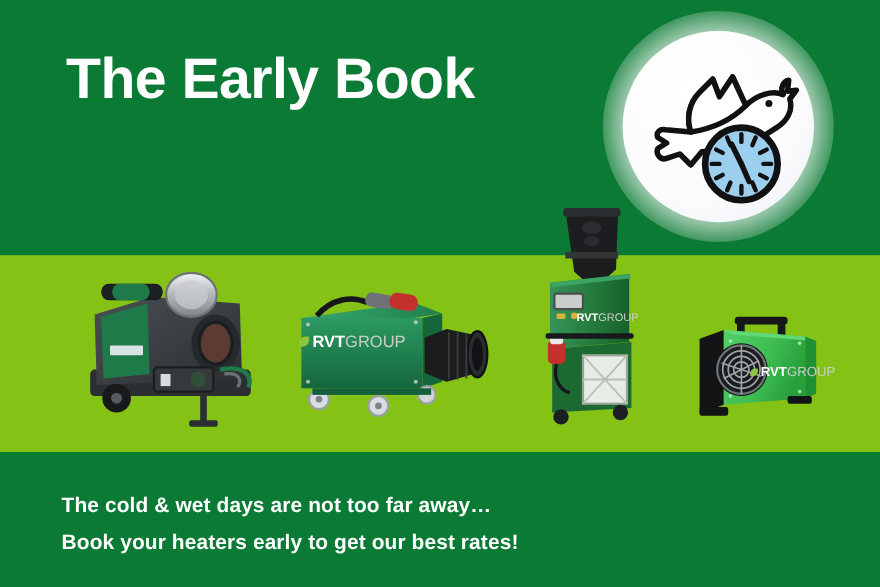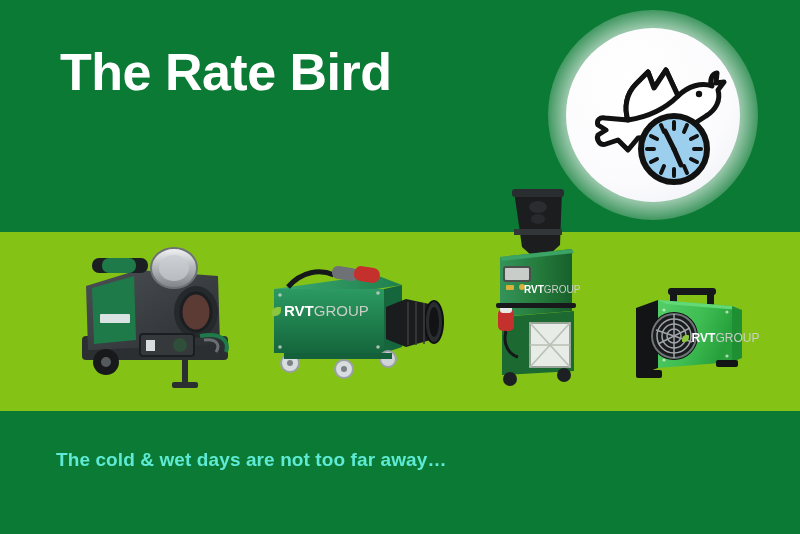--- a/index.html
+++ b/index.html
@@ -37,21 +37,21 @@
     font-weight:bold;
     line-height:68px;
     letter-spacing:-0.5px;
     white-space:nowrap;
   }
   .headline .l2{display:block;}
 
   
   .subcopy{
     position:absolute;left:56px;top:443px;
-    color:#5eead4;
+    color:#ffffff;
     font-size:19px;
     font-weight:bold;
     line-height:34px;
     letter-spacing:0.1px;
     white-space:nowrap;
   }
   .subcopy span{display:block;}
 
   
   .badge-glow{
@@ -105,21 +105,21 @@
 </head>
 <body>
 
 <div id="banner">
 
   <div class="band-top"></div>
   <div class="band-mid"></div>
   <div class="band-bottom"></div>
 
   <div class="headline">
-    <span class="l1">The Rate Bird</span>
+    <span class="l1">The Early Book</span>
   </div>
 
   <div class="badge-glow"></div>
   <div class="badge">
     <svg width="174" height="174" viewBox="0 0 174 174">
 
       <path d="M32 97 C30 92 34 89 39 90 L62 92 C58 80 60 66 70 56
                L82 44 L88 60 L100 42 L112 68
                C122 58 136 54 146 58 C143 52 146 46 151 45
                L150 55 L158 54 L152 62 C155 72 150 82 140 88
@@ -338,15 +338,16 @@
       <circle cx="99" cy="30" r="1.6" fill="#cfeccf" opacity=".8"></circle>
       <circle cx="99" cy="74" r="1.6" fill="#cfeccf" opacity=".8"></circle>
     </svg>
     <div class="rvt-logo" style="position:absolute;left:54px;top:50px;font-size:12px;">
       <span class="leaf"></span><span class="rvt">RVT</span><span class="group">GROUP</span>
     </div>
   </div>
 
   <div class="subcopy">
     <span>The cold &amp; wet days are not too far away…</span>
+    <span>Book your heaters early to get our best rates!</span>
   </div>
 
 </div>
 
 </body></html>

